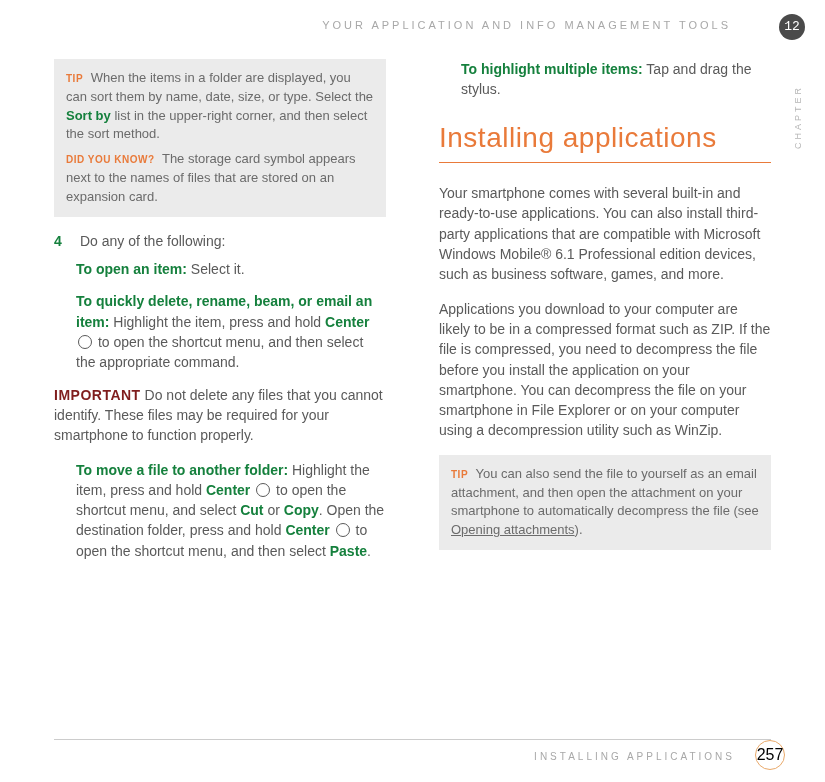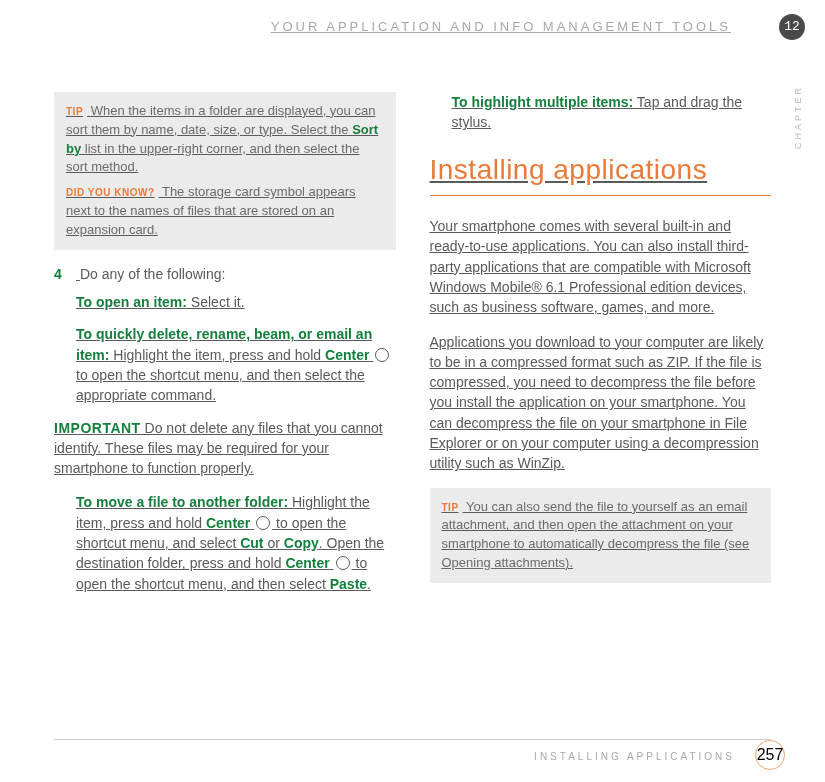--- a/index.html
+++ b/index.html
@@ -12,27 +12,26 @@
     color: #5a5a5a;
     font-size: 14px;
     line-height: 1.45;
   }
   .page {
     padding: 18px 54px 18px 54px;
     position: relative;
     height: 100%;
   }
   .header-line {
-    font-size: 13px;
+    font-size: 11px;
     letter-spacing: 3px;
     color: #a8a8a8;
     text-align: right;
     padding-right: 40px;
-    margin-bottom: 55px;
-    text-decoration: underline;
+    margin-bottom: 25px;
   }
   .chapter-badge {
     position: absolute;
     top: 14px;
     right: 20px;
     width: 26px;
     height: 26px;
     border-radius: 50%;
     background: #4a4a4a;
     color: #fff;
@@ -47,22 +46,21 @@
     top: 85px;
     right: 20px;
     font-size: 9px;
     letter-spacing: 3px;
     color: #b6b6b6;
     writing-mode: vertical-rl;
     transform: rotate(180deg);
   }
   .cols {
     display: flex;
-    gap: 34px;
-    text-decoration: underline;
+    gap: 53px;
   }
   .col {
     flex: 1;
     min-width: 0;
   }
   .tipbox {
     background: #ebebeb;
     padding: 10px 12px;
     font-size: 13px;
     color: #6b6b6b;
@@ -91,21 +89,21 @@
     display: inline-block;
     width: calc(100% - 26px);
     vertical-align: top;
   }
   .indent-block {
     margin-left: 22px;
     margin-bottom: 12px;
   }
   .strong { font-weight: bold; color: #15803d; }
   .important-label {
-    color: #15803d;
+    color: #7f1d1d;
     font-weight: bold;
     letter-spacing: 0.5px;
   }
   .center-icon {
     display: inline-block;
     width: 14px;
     height: 14px;
     border: 1.8px solid #5a5a5a;
     border-radius: 50%;
     vertical-align: -2px;

